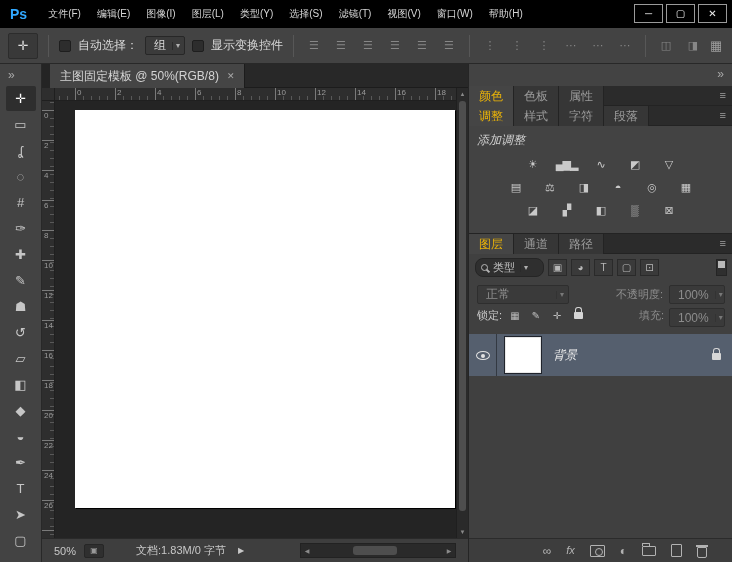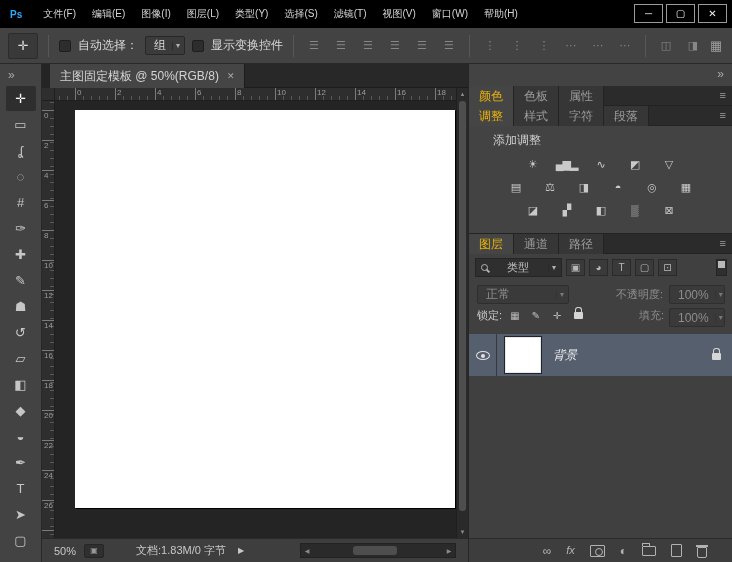--- a/index.html
+++ b/index.html
@@ -2,21 +2,21 @@
 <html><head>
 <meta charset="utf-8">
 <style>
   * { margin:0; padding:0; box-sizing:border-box; }
   html,body { width:732px; height:562px; }
   body { font-family:"Liberation Sans","DejaVu Sans",sans-serif; overflow:hidden; background:#434343; }
   .app { position:relative; width:732px; height:562px; background:#434343; overflow:hidden; }
 
   
   .titlebar { position:absolute; left:0; top:0; width:732px; height:28px; background:#000; display:flex; align-items:center; }
-  .ps-logo { color:#31a8ff; font-weight:bold; font-size:10px; margin:0 14px 0 10px; }
+  .ps-logo { color:#31a8ff; font-weight:bold; font-size:14px; margin:0 14px 0 10px; }
   .menus { display:flex; gap:2px; }
   .menu-item { font-size:10px; color:#d6d6d6; padding:2px 7px; white-space:nowrap; }
   .win-controls { position:absolute; right:5px; top:4px; display:flex; gap:3px; }
   .win-btn { width:29px; height:19px; border:1px solid #9a9a9a; color:#eee; font-size:10px; display:flex; align-items:center; justify-content:center; background:#000; }
 
   
   .optionsbar { position:absolute; left:0; top:28px; width:732px; height:36px; background:#434343; border-bottom:1px solid #282828; display:flex; align-items:center; padding:0 8px; gap:7px; }
   .tool-well { width:30px; height:26px; background:#393939; border:1px solid #2c2c2c; border-radius:2px; display:flex; align-items:center; justify-content:center; color:#e0e0e0; font-size:13px; flex:none; }
   .opt-sep { width:1px; height:22px; background:#2f2f2f; border-right:1px solid #575757; margin:0 3px; flex:none; }
   .checkbox { width:12px; height:12px; background:#2d2d2d; border:1px solid #1e1e1e; border-radius:2px; flex:none; }
@@ -63,27 +63,27 @@
   .hthumb { position:absolute; left:52px; top:2px; width:44px; height:9px; background:#4e4e4e; border-radius:3px; }
 
   
   .rightcol { position:absolute; left:468px; top:64px; width:264px; height:498px; background:#434343; border-left:1px solid #252525; }
   .panel-header { height:22px; position:relative; }
   .collapse-r { position:absolute; right:8px; top:3px; color:#a8a8a8; font-size:12px; }
   .tabrow { height:20px; background:#2b2b2b; display:flex; position:relative; border-bottom:1px solid #232323; }
   .ptab { height:20px; display:flex; align-items:center; padding:0 10px; font-size:12px; color:#9b9b9b; background:#363636; border-right:1px solid #232323; white-space:nowrap; }
   .ptab.active { background:#454545; color:#eab308; }
   .panel-menu { position:absolute; right:6px; top:4px; color:#a0a0a0; font-size:11px; line-height:1; }
-  .adjust { height:108px; padding:6px 24px; border-bottom:1px solid #232323; background:#434343; }
+  .adjust { height:108px; padding:6px 8px; border-bottom:1px solid #232323; background:#434343;font-style:italic; }
   .adjust-label { font-size:12px; color:#cfcfcf; margin-bottom:7px; }
   .adj-row { display:flex; justify-content:center; gap:10px; margin-bottom:7px; }
   .adj-icon { width:24px; height:16px; display:flex; align-items:center; justify-content:center; color:#c9c9c9; font-size:11px; letter-spacing:-1px; line-height:1; }
   .layers { position:absolute; left:0; top:190px; width:264px; height:308px; background:#404040; }
   .filter-row { height:27px; display:flex; align-items:center; padding:0 6px; gap:4px; }
-  .filter-dd { height:19px; background:#2f2f2f; border:1px solid #252525; border-radius:0; display:flex; align-items:center; gap:5px; padding:0 5px; font-size:11px; color:#c0c0c0; width:87px; flex:none;justify-content:space-between; }
+  .filter-dd { height:19px; background:#2f2f2f; border:1px solid #252525; border-radius:8px; display:flex; align-items:center; gap:5px; padding:0 5px; font-size:11px; color:#c0c0c0; width:69px; flex:none; }
   .filter-icon { width:19px; height:17px; background:#3a3a3a; border:1px solid #2a2a2a; display:flex; align-items:center; justify-content:center; color:#b8b8b8; font-size:10px; flex:none; }
   .filter-toggle { margin-left:auto; width:11px; height:17px; background:#2f2f2f; border:1px solid #252525; position:relative; }
   .filter-toggle::after { content:''; position:absolute; left:1px; top:1px; right:1px; height:7px; background:#b9b9b9; }
   .blend-row { height:27px; display:flex; align-items:center; padding:0 8px; gap:6px; }
   .lock-row { height:26px; display:flex; align-items:flex-start; padding:0 8px; gap:5px; }
   .dd-disabled { background:#3a3a3a; border:1px solid #2e2e2e; color:#8d8d8d; }
   .dd-disabled .dd-arrow { color:#787878; border-left-color:#333; }
   .blend { width:92px; justify-content:space-between; }
   .val { width:56px; justify-content:space-between; }
   .small-label { font-size:11px; color:#cfcfcf; white-space:nowrap; }

